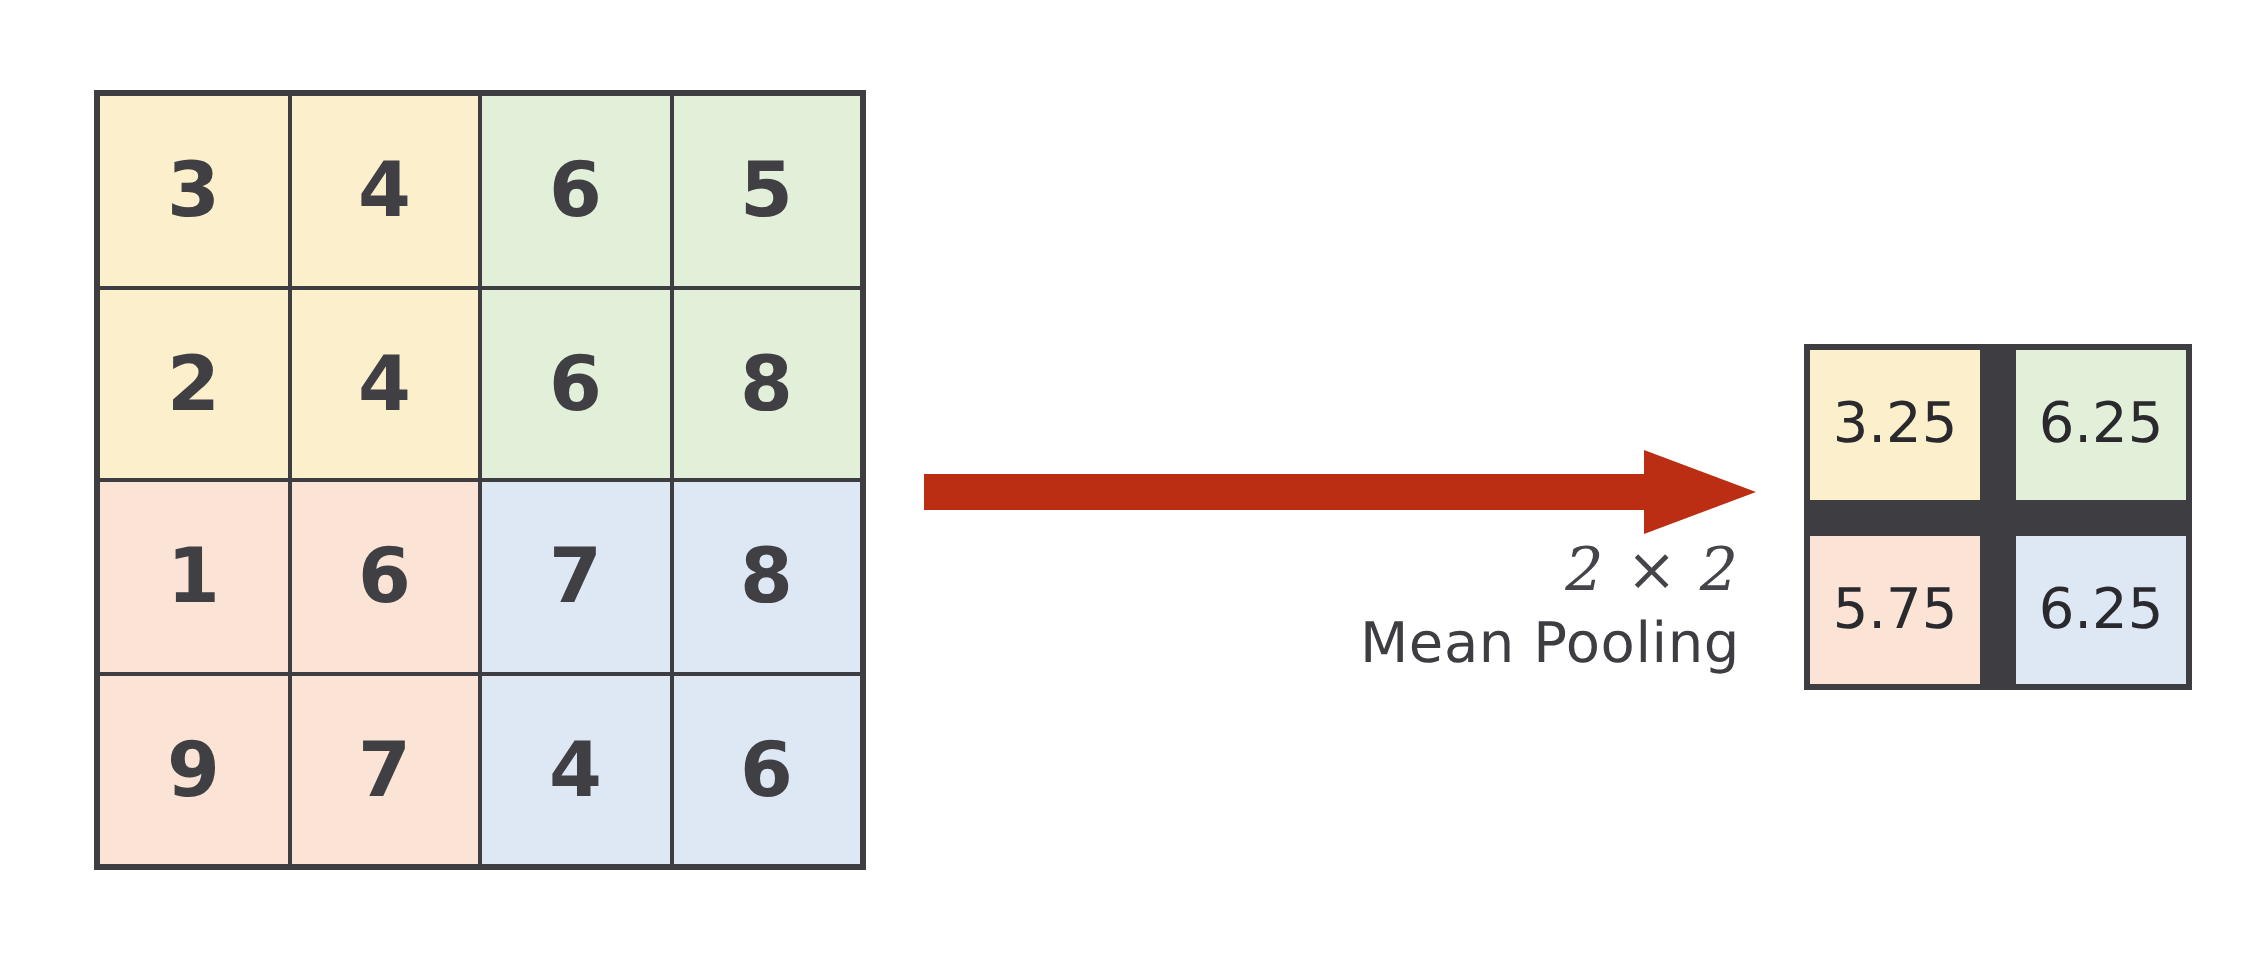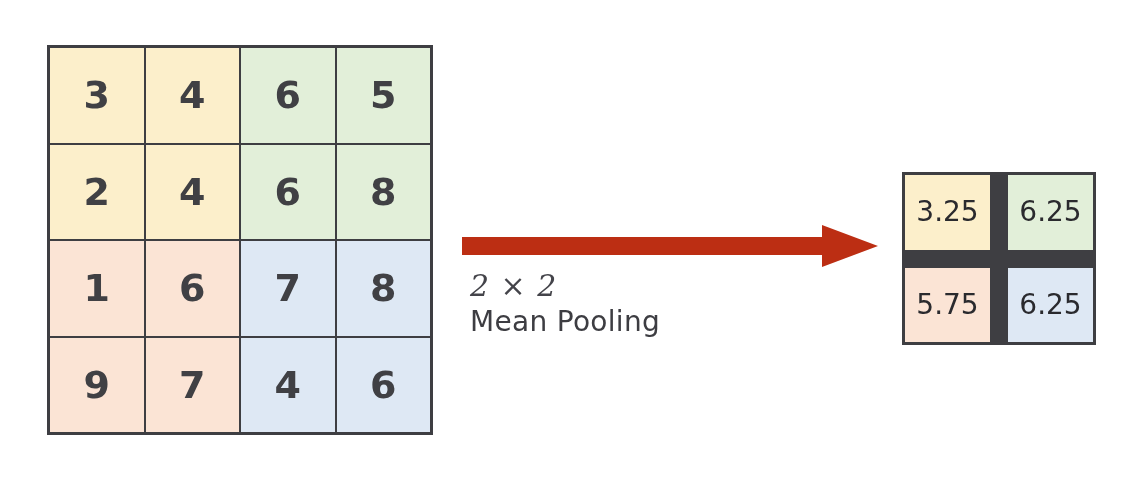--- a/index.html
+++ b/index.html
@@ -60,21 +60,21 @@
     width: 416px;
     height: 42px;
   }
 
   
   #op-label {
     position: absolute;
     left: 470px;
     top: 268px;
     width: 400px;
-    text-align: left;
+    text-align: right;
     color: #3d3d42;
     line-height: 1.18;
   }
   #op-label .line-kernel {
     font-family: "DejaVu Serif", "Liberation Serif", serif;
     font-size: 30px;
     font-style: italic;
     letter-spacing: 1px;
     display: block;
     color: #44444a;

